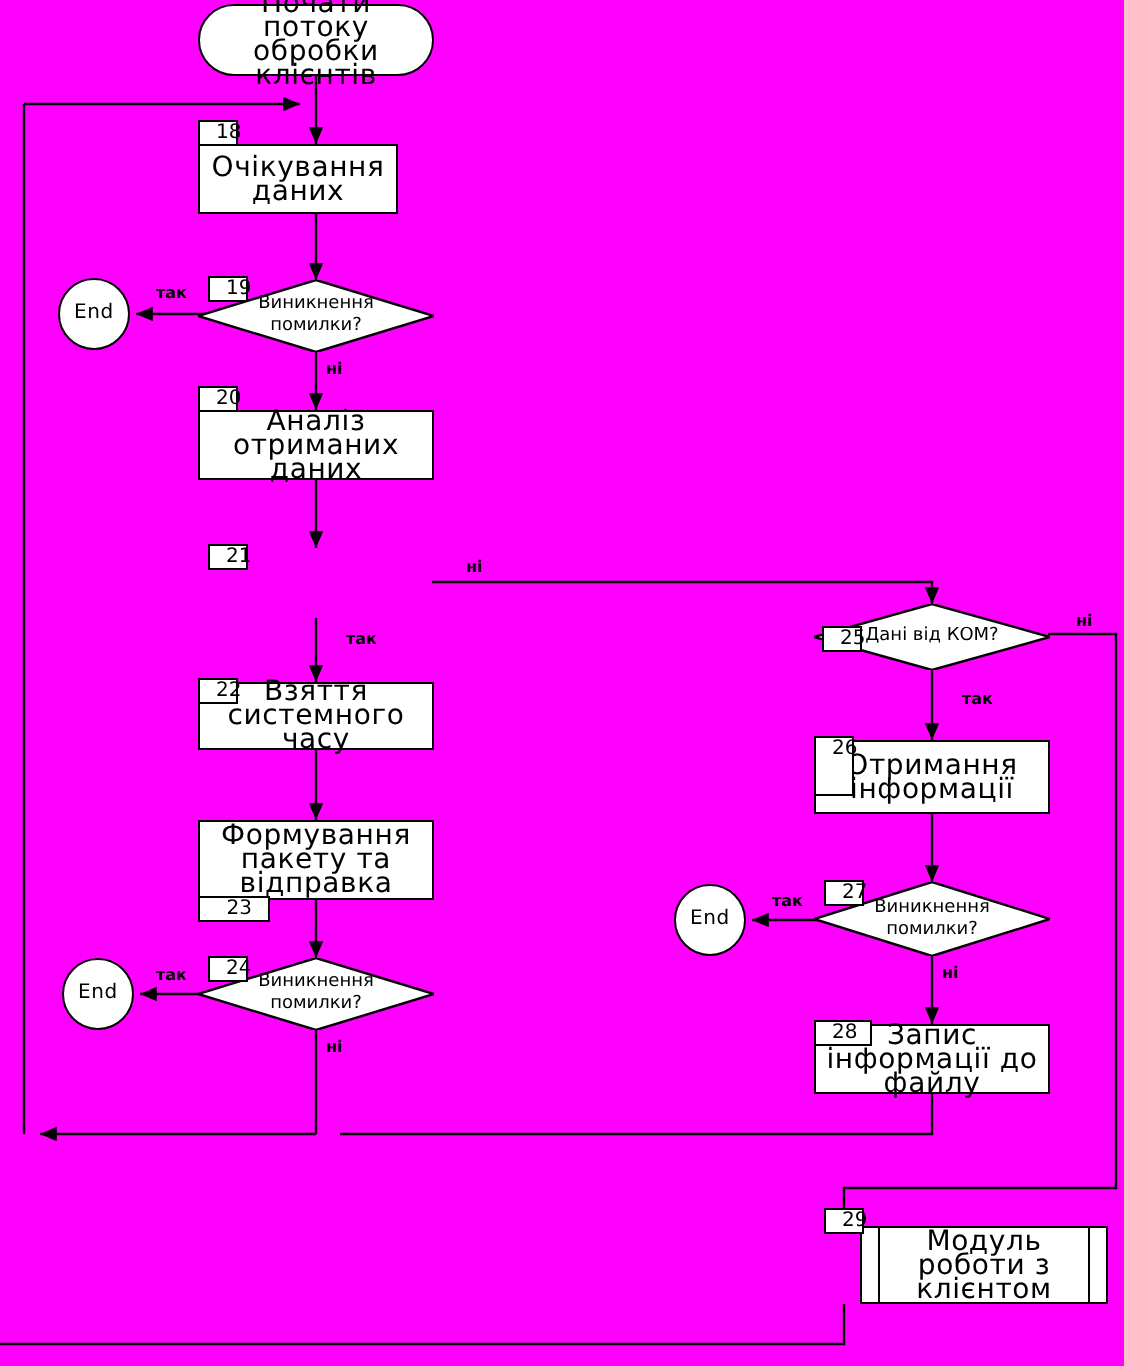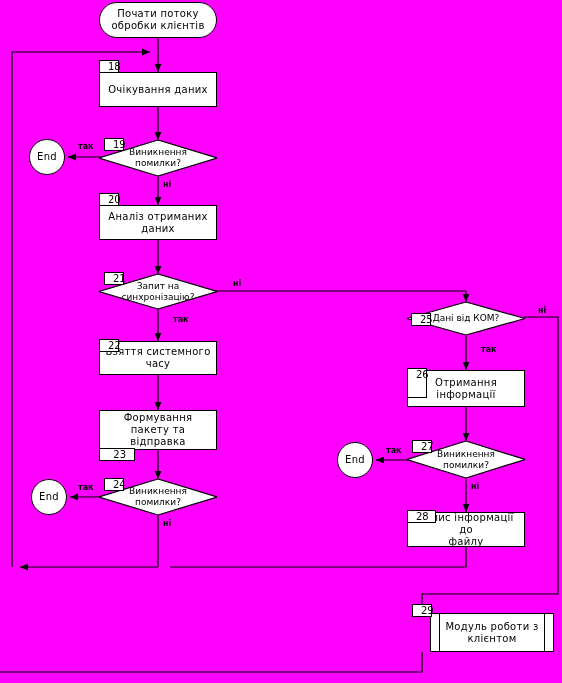--- a/index.html
+++ b/index.html
@@ -24,21 +24,21 @@
   .node {
     position: absolute;
     box-sizing: border-box;
     background: #FFFFFF;
     border: 1px solid #000000;
     display: flex;
     align-items: center;
     justify-content: center;
     text-align: center;
     color: #000000;
-    font-size: 10px;
+    font-size: 14px;
     line-height: 12px;
     letter-spacing: 0.3px;
   }
   .node .txt {
     padding: 0 4px;
     white-space: pre-line;
   }
   .terminator {
     border-radius: 22px;
   }
@@ -149,21 +149,21 @@
       <path d="M422,652 L422,672 L0,672"></path>
     </g>
   </svg>
 
   <div class="node terminator" style="left:99px; top:2px; width:118px; height:36px;">
     <span class="txt">Почати потоку
 обробки клієнтів</span>
   </div>
 
   <div class="tag" style="left:99px; top:60px; width:20px; height:13px;">18</div>
-  <div class="node" style="left:99px; top:72px; width:118px; height:35px;">
+  <div class="node" style="left:99px; top:72px; width:100px; height:35px;">
     <span class="txt">Очікування даних</span>
   </div>
 
   <div class="tag" style="left:104px; top:138px; width:20px; height:13px;">19</div>
   <div class="diamond-wrap" style="left:99px; top:140px; width:118px; height:36px;">
     <svg width="118" height="36" viewBox="0 0 118 36">
       <polygon points="59,0 118,18 59,36 0,18" fill="#FFFFFF" stroke="#000000" stroke-width="1.2"></polygon>
     </svg>
     <div class="diamond-label">Виникнення
 помилки?</div>
@@ -173,27 +173,20 @@
   <div class="node endcircle" style="left:29px; top:139px; width:36px; height:36px;">
     <span class="txt">End</span>
   </div>
 
   <div class="tag" style="left:99px; top:193px; width:20px; height:13px;">20</div>
   <div class="node" style="left:99px; top:205px; width:118px; height:35px;">
     <span class="txt">Аналіз отриманих даних</span>
   </div>
 
   <div class="tag" style="left:104px; top:272px; width:20px; height:13px;">21</div>
-  <div class="diamond-wrap" style="left:99px; top:274px; width:118px; height:35px;">
-    <svg width="118" height="35" viewBox="0 0 118 35">
-      <polygon points="59,0 118,17.5 59,35 0,17.5" fill="#FFFFFF" stroke="#000000" stroke-width="1.2"></polygon>
-    </svg>
-    <div class="diamond-label">Запит на
-синхронізацію?</div>
-  </div>
   <div class="edge-label" style="left:233px; top:279px;">ні</div>
   <div class="edge-label" style="left:173px; top:315px;">так</div>
 
   <div class="tag" style="left:99px; top:339px; width:20px; height:13px;">22</div>
   <div class="node" style="left:99px; top:341px; width:118px; height:34px;justify-content:center;">
     <span class="txt">Взяття системного часу</span>
   </div>
 
   <div class="tag" style="left:99px; top:408px; width:36px; height:13px;margin-top:40px;">23</div>
   <div class="node" style="left:99px; top:410px; width:118px; height:40px;">

